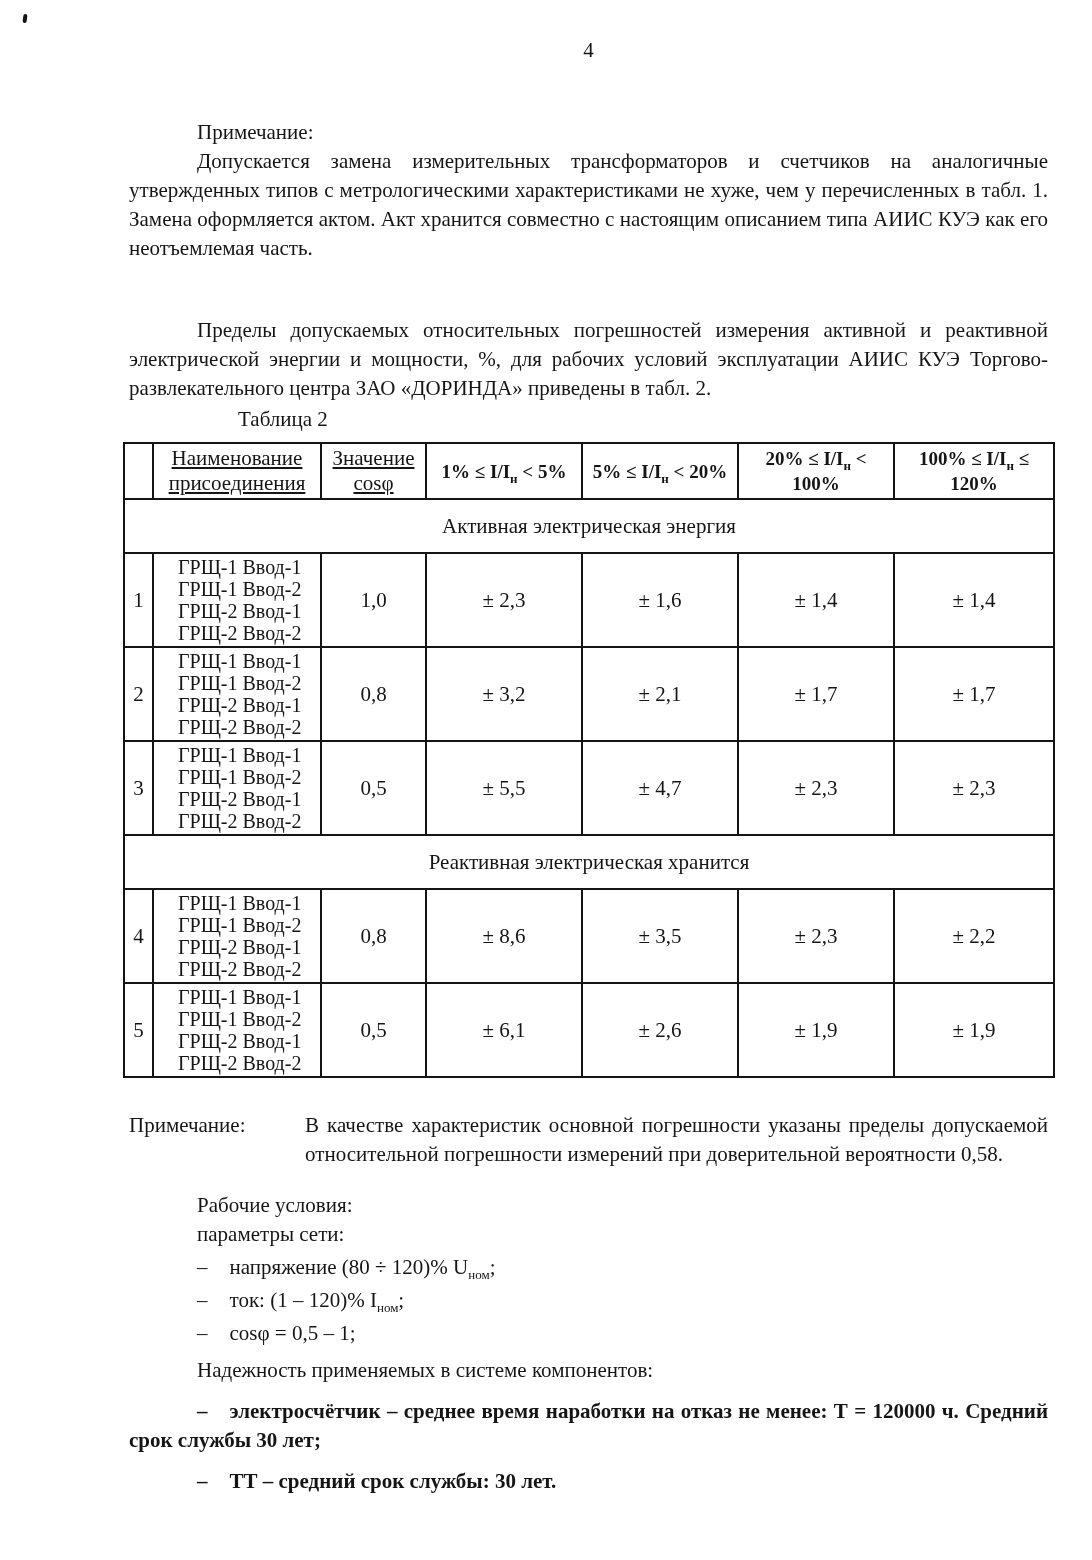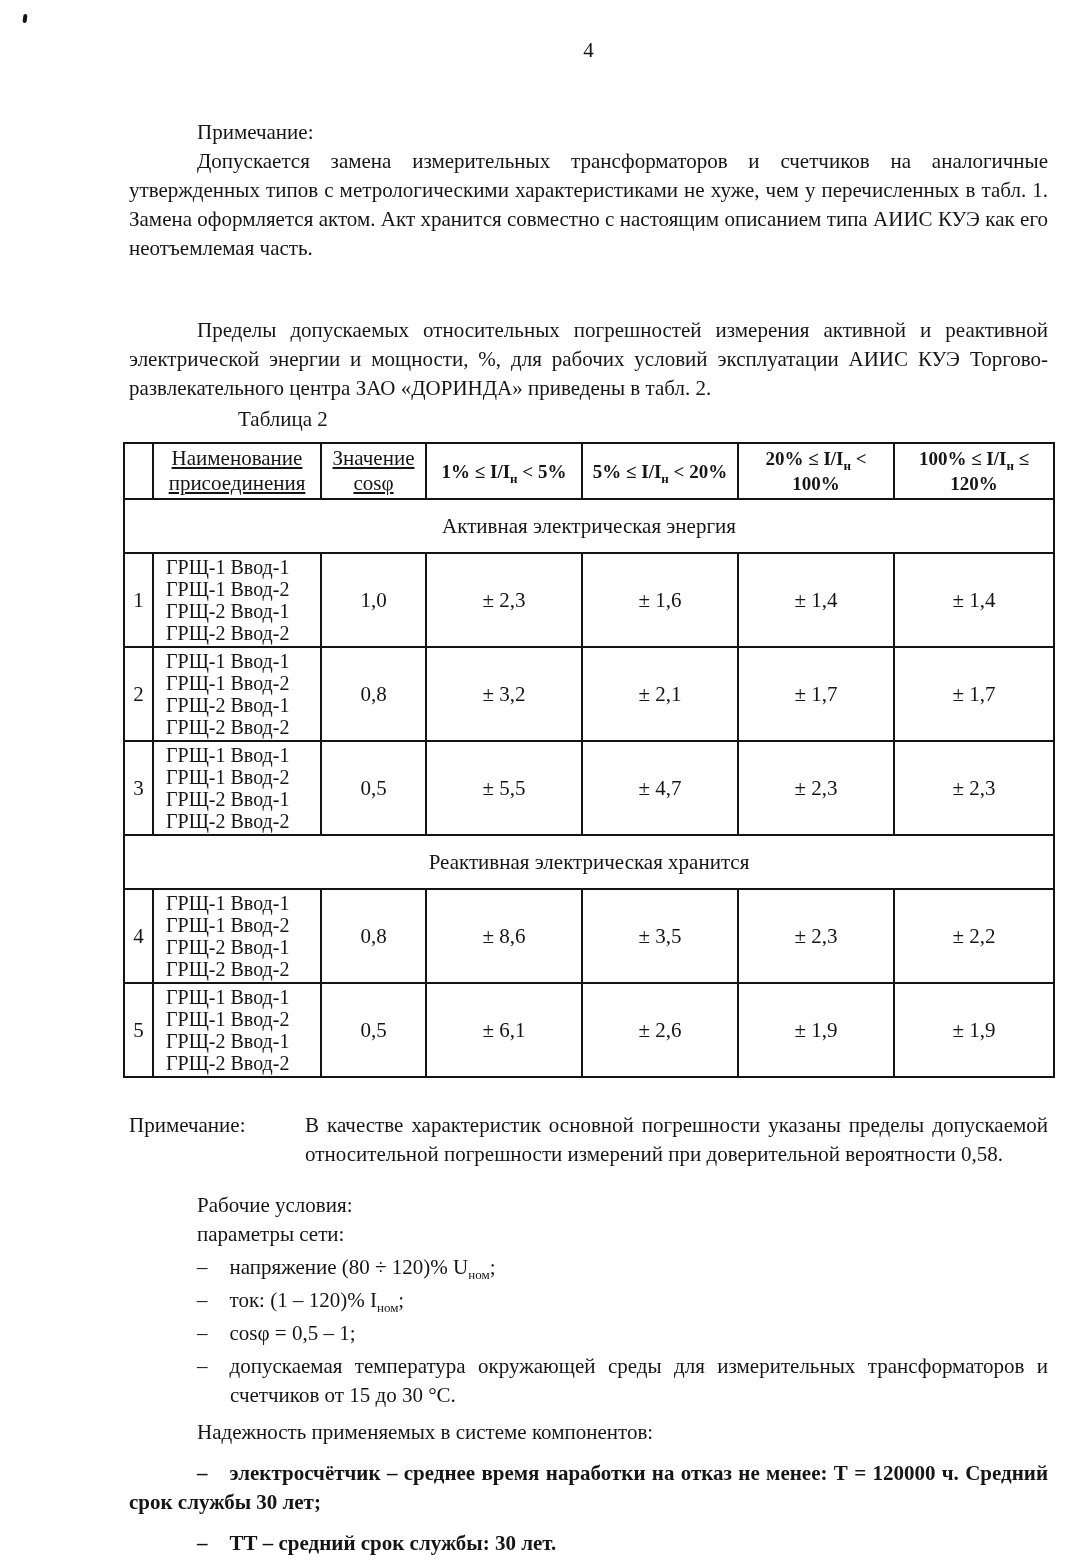--- a/index.html
+++ b/index.html
@@ -45,21 +45,21 @@
     font-size:21px;
     line-height:25px;
     padding:2px;
   }
   .tbl th.range { font-size:19px;font-weight:bold; }
   .tbl tr.hdr th { height:54px; }
   .tbl td.section { height:54px;border-radius:12px; }
   .tbl tr.r td { height:88px; }
   .tbl td.name {
     text-align:left;
-    padding-left:12px;
+    padding-left:24px;
     font-size:20px;
     line-height:22px;
     white-space:pre-line;
   }
   .tbl td.cosname, .tbl th.two { white-space:pre-line;text-decoration:underline; }
   sub { font-size:13px; line-height:0; }
 
   .note2 { display:flex; margin-top:33px; }
   .note2 .lbl { width:176px; flex:none; }
   .note2 .txt { flex:1; text-align:justify; }
@@ -192,21 +192,20 @@
       <div class="txt">В качестве характеристик основной погрешности указаны пределы допускаемой относительной погрешности измерений при доверительной вероятности 0,58.</div>
     </div>
 
     <p class="h-ind wc-head">Рабочие условия:</p>
     <p class="h-ind">параметры сети:</p>
 
     <div>
       <p class="wc-item"><span class="dash">–</span><span>напряжение (80 ÷ 120)% U</span><sub>ном</sub><span>;</span></p>
       <p class="wc-item"><span class="dash">–</span><span>ток: (1 – 120)% I</span><sub>ном</sub><span>;</span></p>
       <p class="wc-item"><span class="dash">–</span><span>cosφ = 0,5 – 1;</span><sub></sub><span></span></p>
-      <p class="wc-item"><span class="dash">–</span><span>допускаемая температура окружающей среды для измерительных трансформаторов и счетчиков от 15 до 30 °С.</span><sub></sub><span></span></p>
     </div>
 
     <p class="h-ind rel-head">Надежность применяемых в системе компонентов:</p>
     <div>
       <p class="rel-item"><span class="dash">–</span><span>электросчётчик – среднее время наработки на отказ не менее: Т = 120000 ч. Средний срок службы 30 лет;</span></p>
       <p class="rel-item"><span class="dash">–</span><span>ТТ – средний срок службы: 30 лет.</span></p>
     </div>
   </div>
 </div>
 

